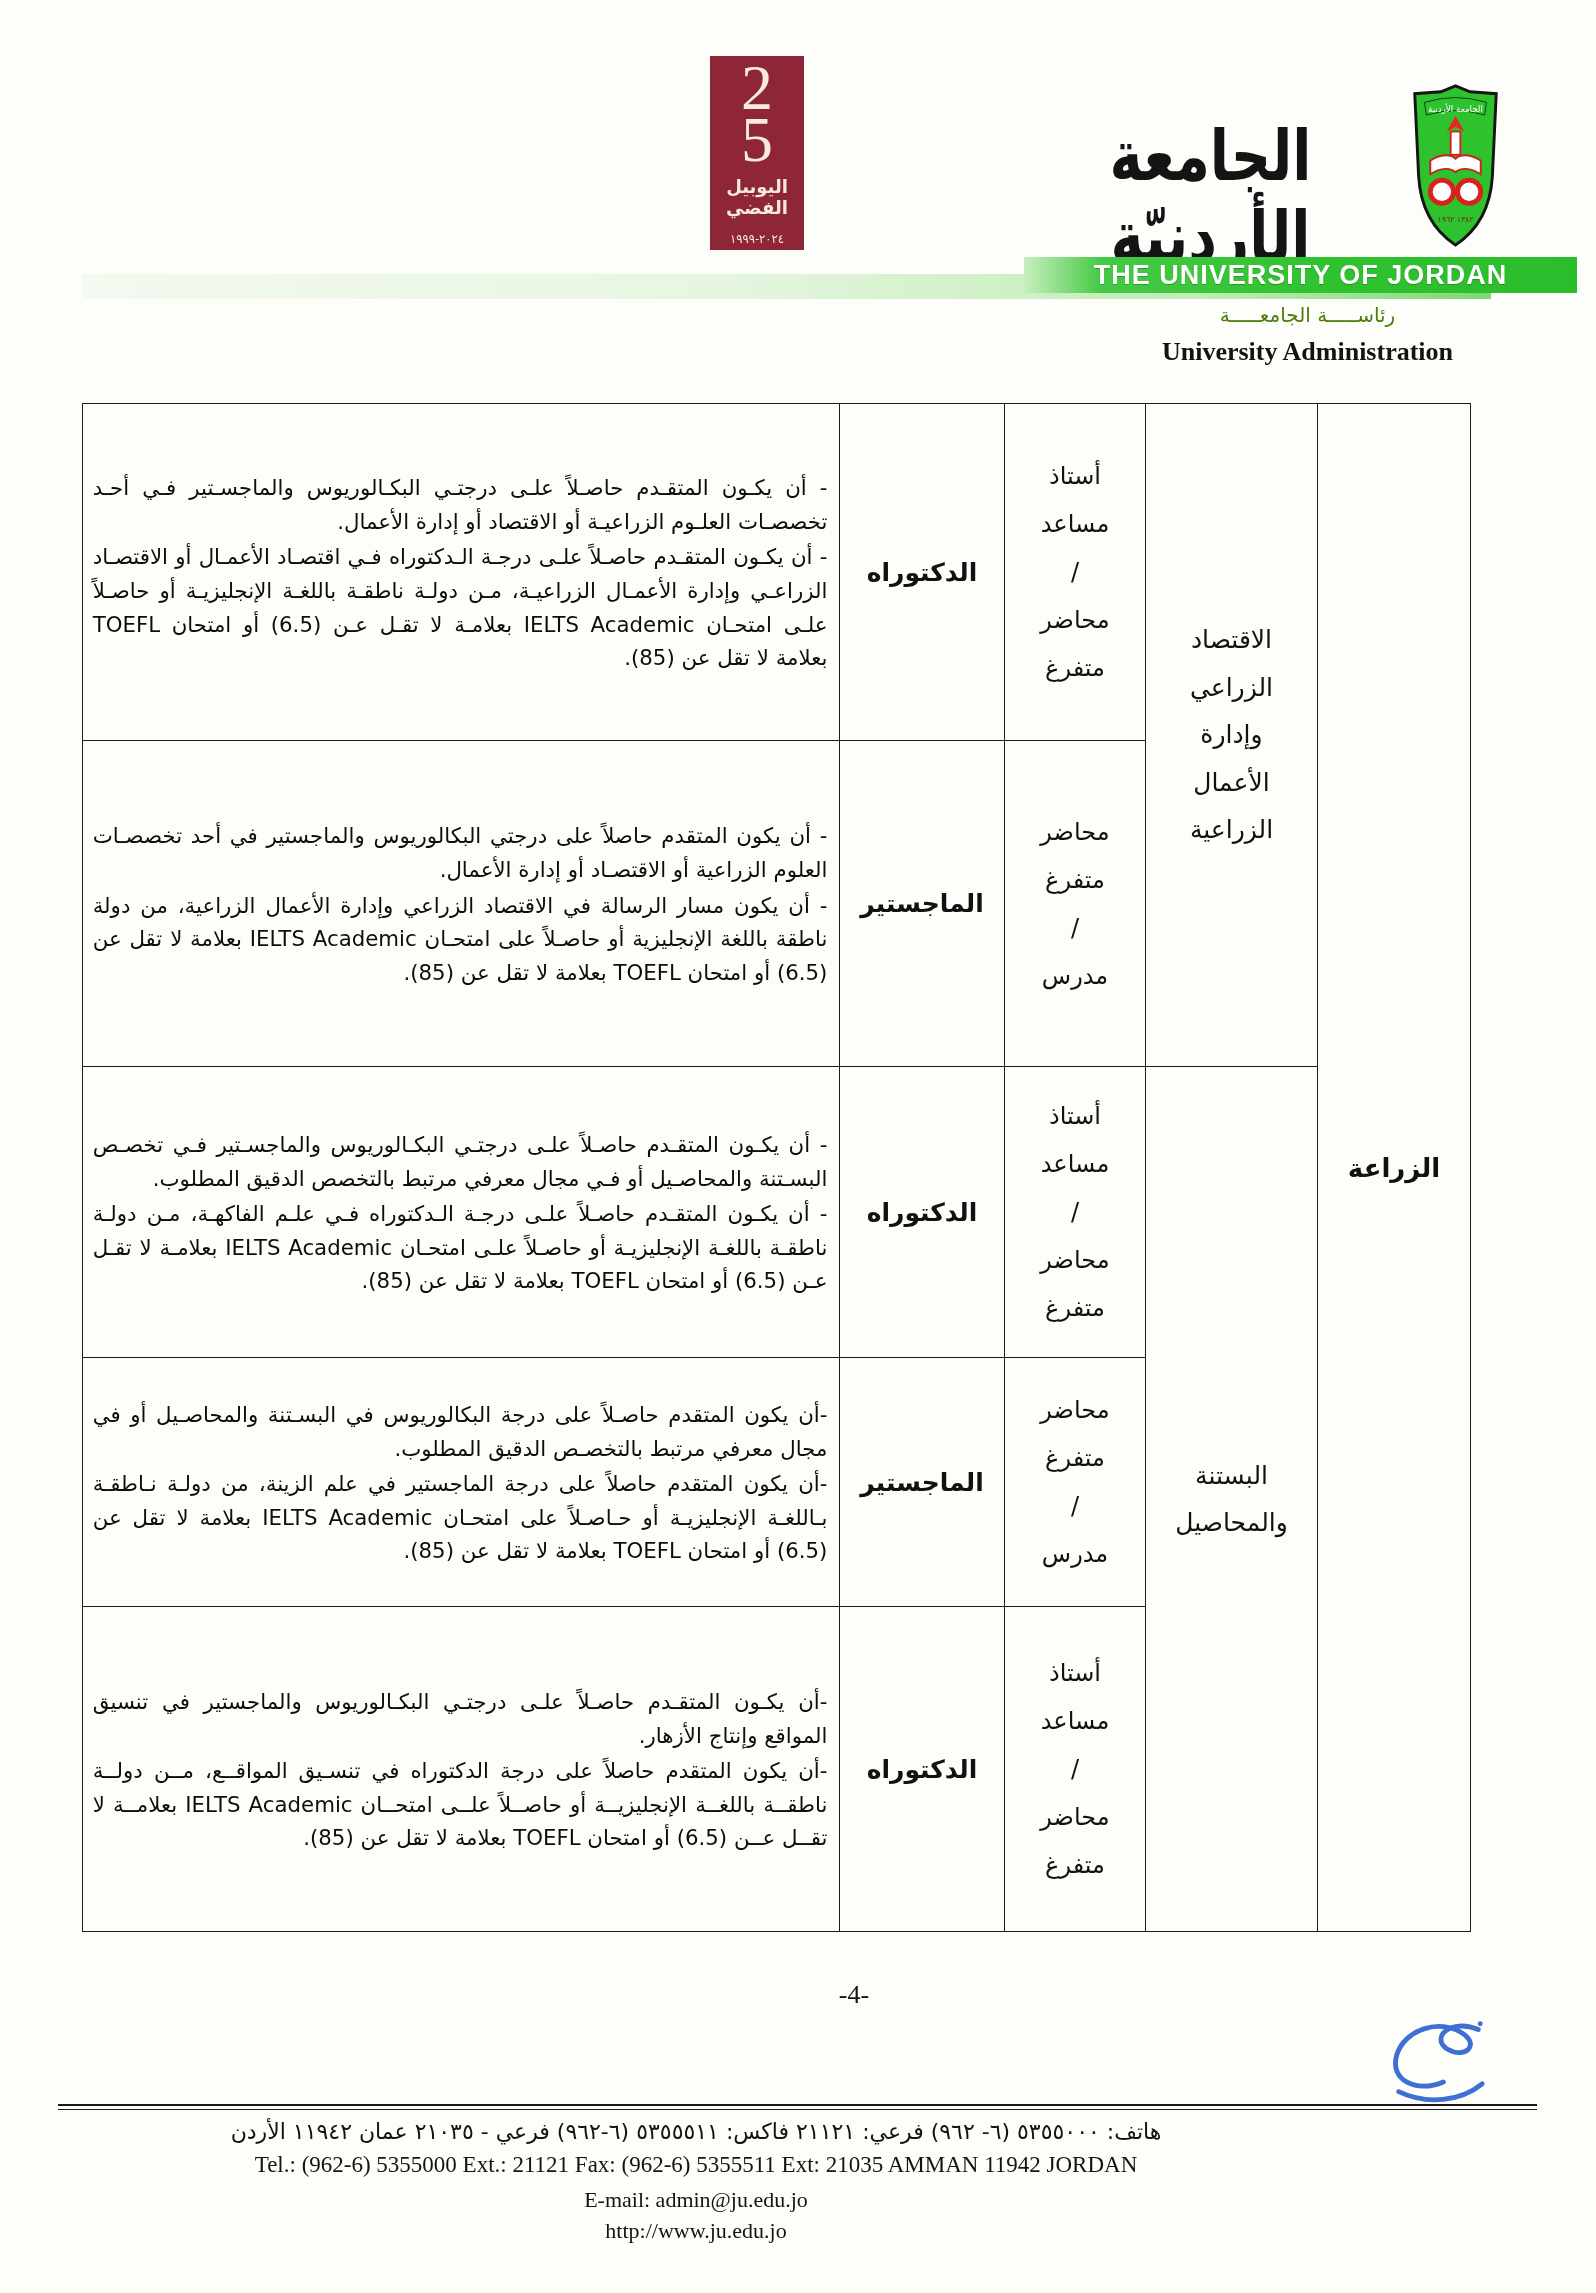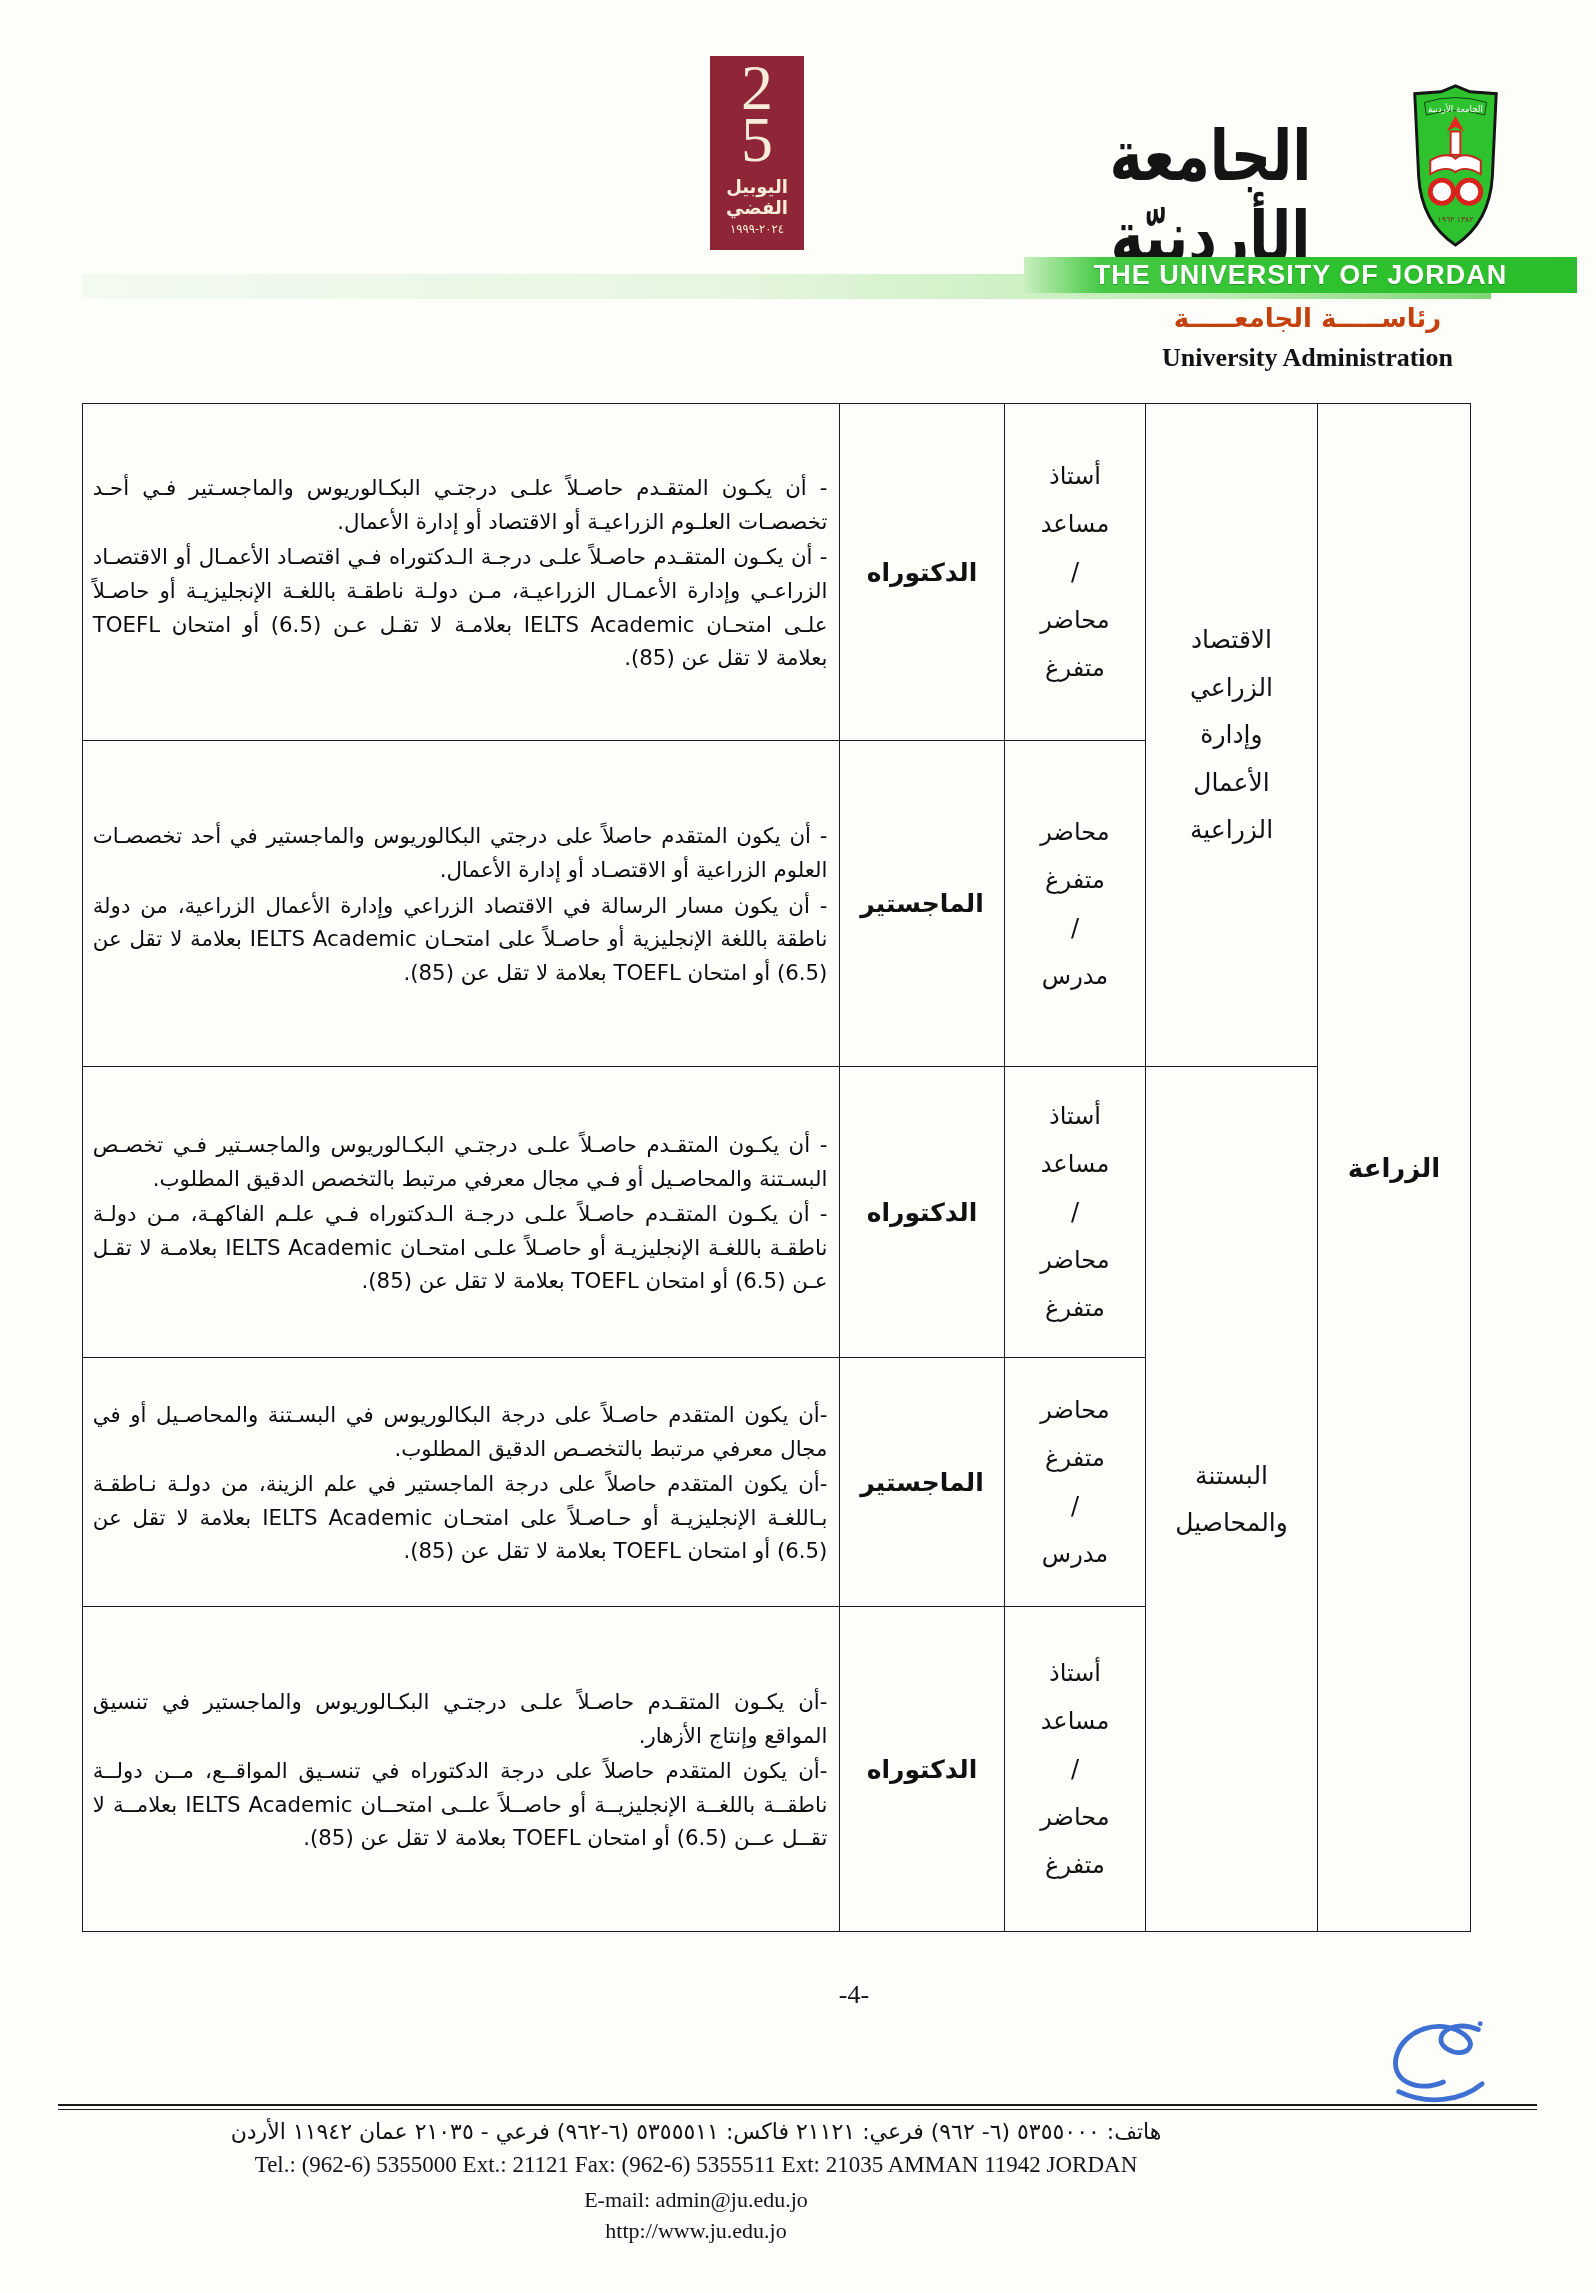--- a/index.html
+++ b/index.html
@@ -10,41 +10,41 @@
   }
   
   .jubilee {
     position:absolute; left:710px; top:56px; width:94px; height:194px;
     background:#8e2638; color:#f6ecd9; text-align:center;
     display:flex; flex-direction:column; align-items:center; justify-content:flex-start;
     padding-top:5.8px;
   }
   .jubilee .digit { font-family:"Liberation Serif", serif; font-size:64px; line-height:0.82; font-weight:400; }
   .jubilee .jub-title { font-size:18px; margin-top:9.7px; font-weight:bold; }
-  .jubilee .jub-years { font-size:11.6px; margin-top:4px; letter-spacing:1px; }
+  .jubilee .jub-years { font-size:11.6px; margin-top:14px; letter-spacing:1px; }
   .calligraphy {
     position:absolute; left:1034px; top:115px; width:353px; height:116px;
     font-size:56px; font-weight:bold; text-align:center; direction:rtl;
     transform:scaleY(1.25); transform-origin:top; letter-spacing:-1.9px; color:#141414;
   }
   .shield { position:absolute; left:1401px; top:83px; width:109px; height:165px; }
   .pale-band {
     position:absolute; left:82px; top:274px; width:1409px; height:25px;
     background:linear-gradient(90deg,#f3faf0 0%,#e6f6e0 45%,#bfecb4 80%,#7ed775 100%);
   }
   .banner {
     position:absolute; left:1024px; top:257px; width:553px; height:36px;
     background:linear-gradient(90deg,#c9efbf 0%,#45c944 14%,#2fc22f 55%,#2bbd2b 100%);
     color:#fff; font-weight:bold; font-size:27px; letter-spacing:1px;
     display:flex; align-items:center; justify-content:center;
     font-family:"Liberation Sans", sans-serif;
     text-shadow:0 1px 1px rgba(0,0,0,.25);
   }
   .admin-block { position:absolute; left:1140px; top:303px; width:335px; text-align:center; }
-  .admin-ar { font-size:26px; font-weight:bold; direction:rtl; color:#c2410c; }
+  .admin-ar { font-size:20px; font-weight:normal; direction:rtl; color:#4d7c0f; }
   .admin-en { font-family:"Liberation Serif", serif; font-size:26px; font-weight:bold; margin-top:10px; color:#131313; }
   
   table.main-table {
     position:absolute; left:82px; top:403px; width:1388px;
     border-collapse:collapse; table-layout:fixed; direction:rtl;
   }
   table.main-table td { border:1.9px solid #1c1c1c; vertical-align:middle; overflow:hidden; }
   td.req-cell { vertical-align:top; padding:7.8px 11.6px 3.9px 9.7px; }
   td.req-cell p {
     direction:rtl; text-align:justify; font-size:21.3px; line-height:1.58;

